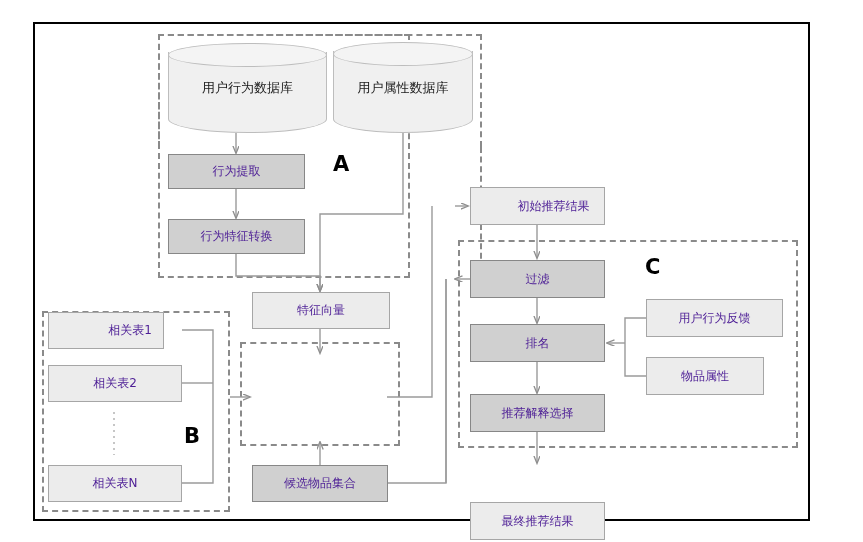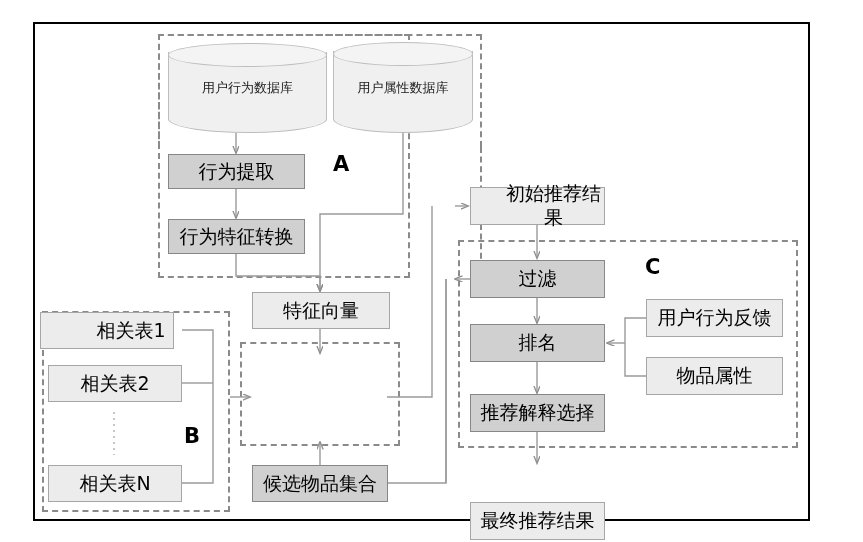--- a/index.html
+++ b/index.html
@@ -4,21 +4,21 @@
 <style>
   html,body{margin:0;padding:0;background:#ffffff;}
   body{width:863px;height:542px;overflow:hidden;
        font-family:"DejaVu Sans","Liberation Sans",sans-serif;}
   #canvas{position:relative;width:863px;height:542px;background:#ffffff;}
   .frame{position:absolute;left:33px;top:22px;width:777px;height:499px;
          border:2px solid #000000;background:#ffffff;box-sizing:border-box;}
   svg.wires{position:absolute;left:0;top:0;width:863px;height:542px;pointer-events:none;}
   .node{position:absolute;box-sizing:border-box;display:flex;align-items:center;
         justify-content:center;text-align:center;line-height:1.25;
-        font-size:19px;color:#000000;}
+        font-size:12px;color:#4c1d95;}
   .box-light{background:#ececec;border:1.5px solid #a6a6a6;}
   .box-dark{background:#d0d0d0;border:1.5px solid #878787;}
   .cyl{position:absolute;box-sizing:border-box;}
   .cyl .body{position:absolute;left:0;right:0;top:9px;bottom:0;
              background:#f0f0f0;border:1.5px solid #bdbdbd;border-top:none;
              border-radius:0 0 50% 50%/0 0 14px 14px;}
   .cyl .top{position:absolute;left:0;right:0;top:0;height:22px;
             background:#f4f4f4;border:1.5px solid #bdbdbd;border-radius:50%/50%;}
   .cyl .lbl{position:absolute;left:0;right:0;top:0;bottom:0;display:flex;
             align-items:center;justify-content:center;font-size:13px;color:#1a1a1a;}
@@ -119,36 +119,36 @@
     <div class="top"></div>
     <div class="lbl">用户属性数据库</div>
   </div>
 
   <div class="node box-dark" style="left:168px;top:154px;width:137px;height:35px;">行为提取</div>
 
   <div class="node box-dark" style="left:168px;top:219px;width:137px;height:35px;">行为特征转换</div>
 
   <div class="node box-light" style="left:252px;top:292px;width:138px;height:37px;">特征向量</div>
 
-  <div class="node box-light" style="left:40px;top:312px;width:134px;height:37px;padding-left:48px;">相关表1</div>
+  <div class="node box-light" style="left:48px;top:312px;width:116px;height:37px;padding-left:48px;">相关表1</div>
 
   <div class="node box-light" style="left:48px;top:365px;width:134px;height:37px;">相关表2</div>
 
   <div class="node box-light" style="left:48px;top:465px;width:134px;height:37px;">相关表N</div>
 
 
   <div class="node box-dark" style="left:252px;top:465px;width:136px;height:37px;">候选物品集合</div>
 
   <div class="node box-light" style="left:470px;top:187px;width:135px;height:38px;padding-left:32px;">初始推荐结果</div>
 
   <div class="node box-dark" style="left:470px;top:260px;width:135px;height:38px;">过滤</div>
 
   <div class="node box-dark" style="left:470px;top:324px;width:135px;height:38px;">排名</div>
 
   <div class="node box-dark" style="left:470px;top:394px;width:135px;height:38px;">推荐解释选择</div>
 
   <div class="node box-light" style="left:470px;top:464px;width:135px;height:38px;margin-top:38px;">最终推荐结果</div>
 
   <div class="node box-light" style="left:646px;top:299px;width:137px;height:38px;font-family:Liberation Serif, serif;">用户行为反馈</div>
 
-  <div class="node box-light" style="left:646px;top:357px;width:137px;height:38px;">物品属性</div>
+  <div class="node box-light" style="left:646px;top:357px;width:118px;height:38px;">物品属性</div>
 
 </div>
 
 </body></html>

